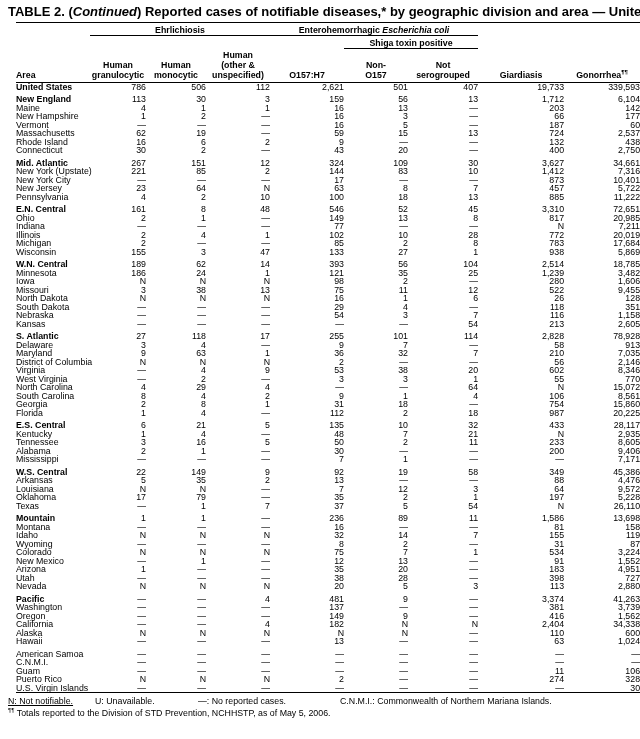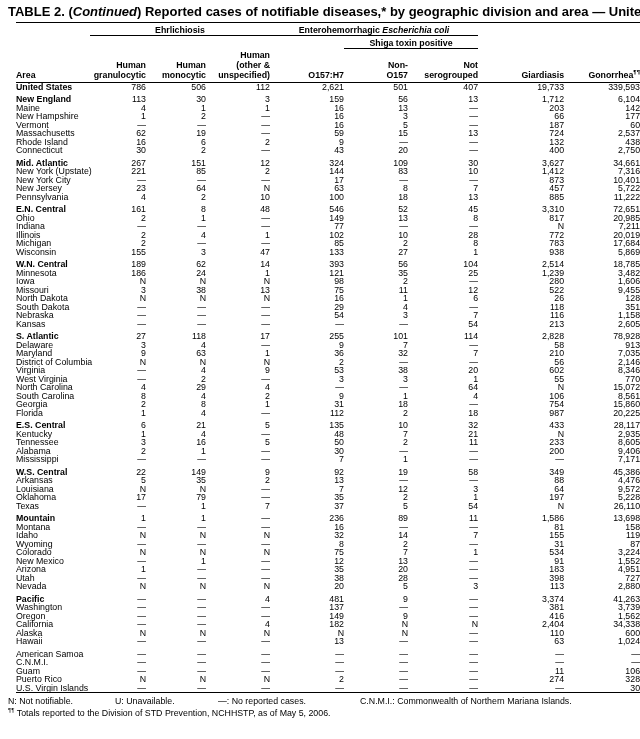--- a/index.html
+++ b/index.html
@@ -36,36 +36,36 @@
     padding: 0; vertical-align: bottom;
     white-space: pre-line; line-height: 10px;
   }
   thead .span-h {
     text-align: center; border-bottom: 1px solid #000;
     padding-top: 2px; white-space: nowrap;
   }
   thead .span-h em { font-style: italic; }
   thead tr.cols th { border-bottom: 1px solid #000; padding-bottom: 2px; padding-top: 1px; }
   thead th.area-h { text-align: left; }
-  thead th.num-h { text-align: right; }
+  thead th.num-h { }
   thead .shiga-row th { border-bottom: none; }
   thead .shiga-row th.span-h { border-bottom: 1px solid #000; }
   sup.fnmark { font-size: 6px; vertical-align: super; line-height: 0; }
   tbody td {
     font-size: 8.8px; padding: 0;
     line-height: 8.5px; height: 8.5px;
     vertical-align: bottom;
   }
   tbody td.area { text-align: left; white-space: nowrap; }
   tbody td.num  { text-align: right; white-space: nowrap; }
   tbody tr.group-start td { padding-top: 4px; }
   tbody tr.division td.area { font-weight: bold; }
   .footnotes { margin: 3px 8px 0 8px; font-size: 8.8px; line-height: 11px; }
   .legend span { display: inline-block; white-space: nowrap; }
-  .legend .l1 { width: 107px; }
+  .legend .l1 { width: 87px; text-decoration: underline; }
   .legend .l2 { width: 103px; }
   .legend .l3 { width: 142px; }
   .note { margin-top: 1px; }
 </style>
 </head>
 <body>
 
 <div class="title"><span>TABLE 2. (</span><em>Continued</em><span>) Reported cases of notifiable diseases,* by geographic division and area — United States, 2005</span></div>
 
 <table>

